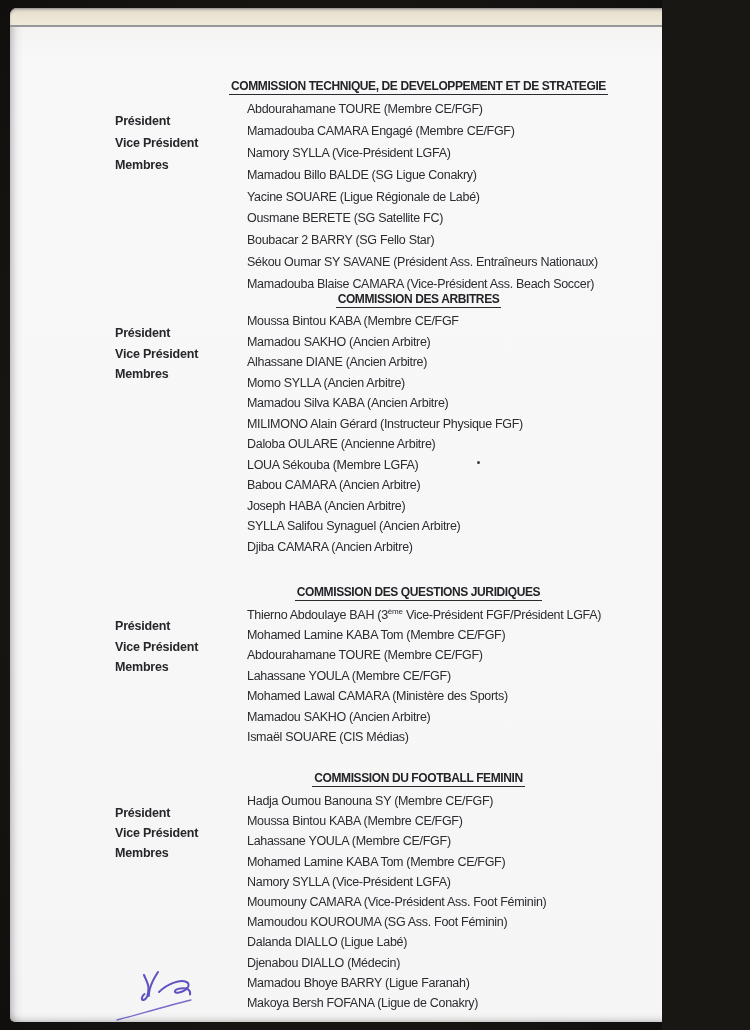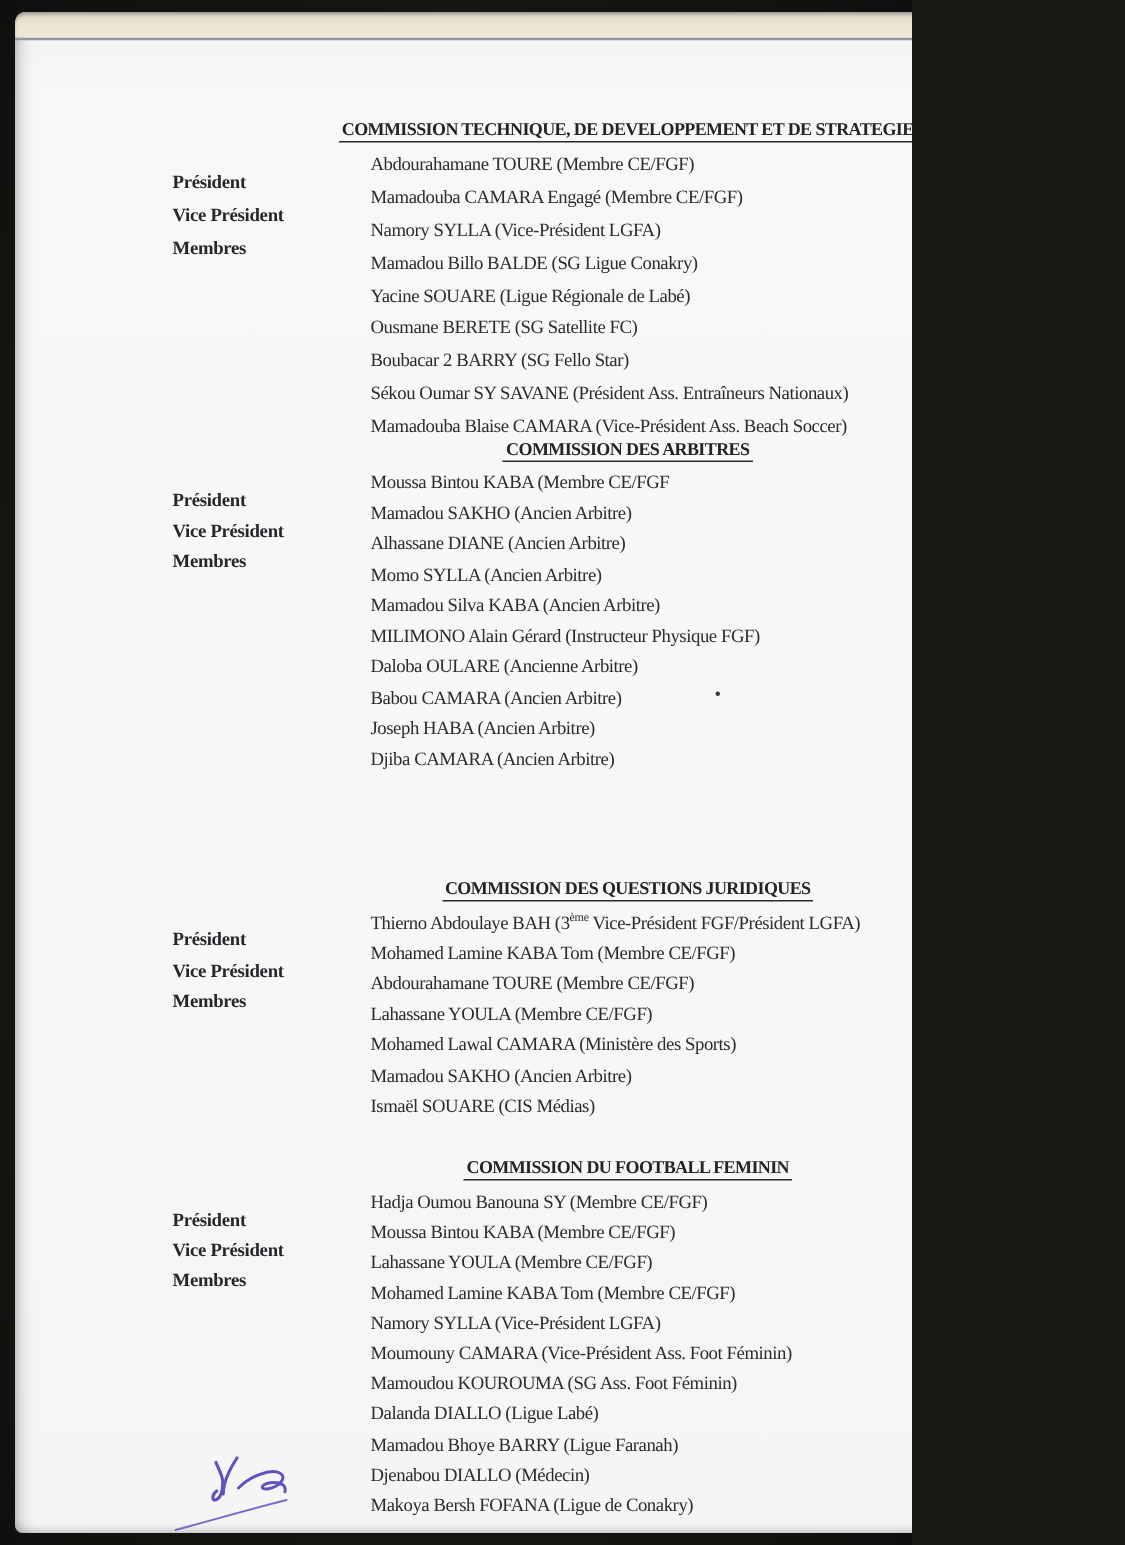--- a/index.html
+++ b/index.html
@@ -1,19 +1,19 @@
 <!DOCTYPE html>
 <html><head>
 <meta charset="utf-8">
 <style>
   html,body{margin:0;padding:0;background:#191714;}
   .scan{
-    position:relative;width:608px;height:1030px;overflow:hidden;
+    position:relative;width:662px;height:1030px;overflow:hidden;
     background:radial-gradient(ellipse at 50% 50%, #21201d 0%, #171512 70%, #100f0d 100%);
-    font-family:Liberation Serif, serif;
+    font-family:Liberation Sans, sans-serif;
   }
   .page{
     position:absolute;left:10px;top:8px;width:727px;height:1014px;
     background:linear-gradient(180deg,#f2f1ee 0%,#f8f8f9 5%,#f7f7f8 60%,#f5f5f6 100%);
     border-radius:7px 4px 4px 5px;
     box-shadow:inset 9px 0 12px -9px rgba(40,40,50,.45),
                inset -7px 0 10px -7px rgba(40,40,50,.28),
                inset 0 -5px 8px -5px rgba(60,50,40,.35);
   }
   .edge-strip{
@@ -120,24 +120,30 @@
             <div class="row">
               <span class="value">Mamadou Silva KABA (Ancien Arbitre)</span>
             </div>
             <div class="row">
               <span class="value">MILIMONO Alain Gérard (Instructeur Physique FGF)</span>
             </div>
             <div class="row">
               <span class="value">Daloba OULARE (Ancienne Arbitre)</span>
             </div>
             <div class="row">
+              <span class="value">LOUA Sékouba (Membre LGFA)</span>
+            </div>
+            <div class="row">
               <span class="value">Babou CAMARA (Ancien Arbitre)</span>
             </div>
             <div class="row">
               <span class="value">Joseph HABA (Ancien Arbitre)</span>
+            </div>
+            <div class="row">
+              <span class="value">SYLLA Salifou Synaguel (Ancien Arbitre)</span>
             </div>
             <div class="row">
               <span class="value">Djiba CAMARA (Ancien Arbitre)</span>
             </div>
           </div>
         </section>
         <section class="section" id="s3">
           <div class="heading"><span class="hl">COMMISSION DES QUESTIONS JURIDIQUES</span></div>
           <div class="rows">
             <div class="row">
@@ -190,24 +196,24 @@
             <div class="row">
               <span class="value">Moumouny CAMARA (Vice-Président Ass. Foot Féminin)</span>
             </div>
             <div class="row">
               <span class="value">Mamoudou KOUROUMA (SG Ass. Foot Féminin)</span>
             </div>
             <div class="row">
               <span class="value">Dalanda DIALLO (Ligue Labé)</span>
             </div>
             <div class="row">
+              <span class="value">Djenabou DIALLO (Médecin)</span>
+            </div>
+            <div class="row">
               <span class="value">Mamadou Bhoye BARRY (Ligue Faranah)</span>
-            </div>
-            <div class="row">
-              <span class="value">Djenabou DIALLO (Médecin)</span>
             </div>
             <div class="row">
               <span class="value">Makoya Bersh FOFANA (Ligue de Conakry)</span>
             </div>
           </div>
         </section>
       </div>
     <div class="dot"></div>
     <svg class="signature" width="130" height="78" viewBox="0 0 130 78" id="signature-svg">
       <g fill="none" stroke-linecap="round">

